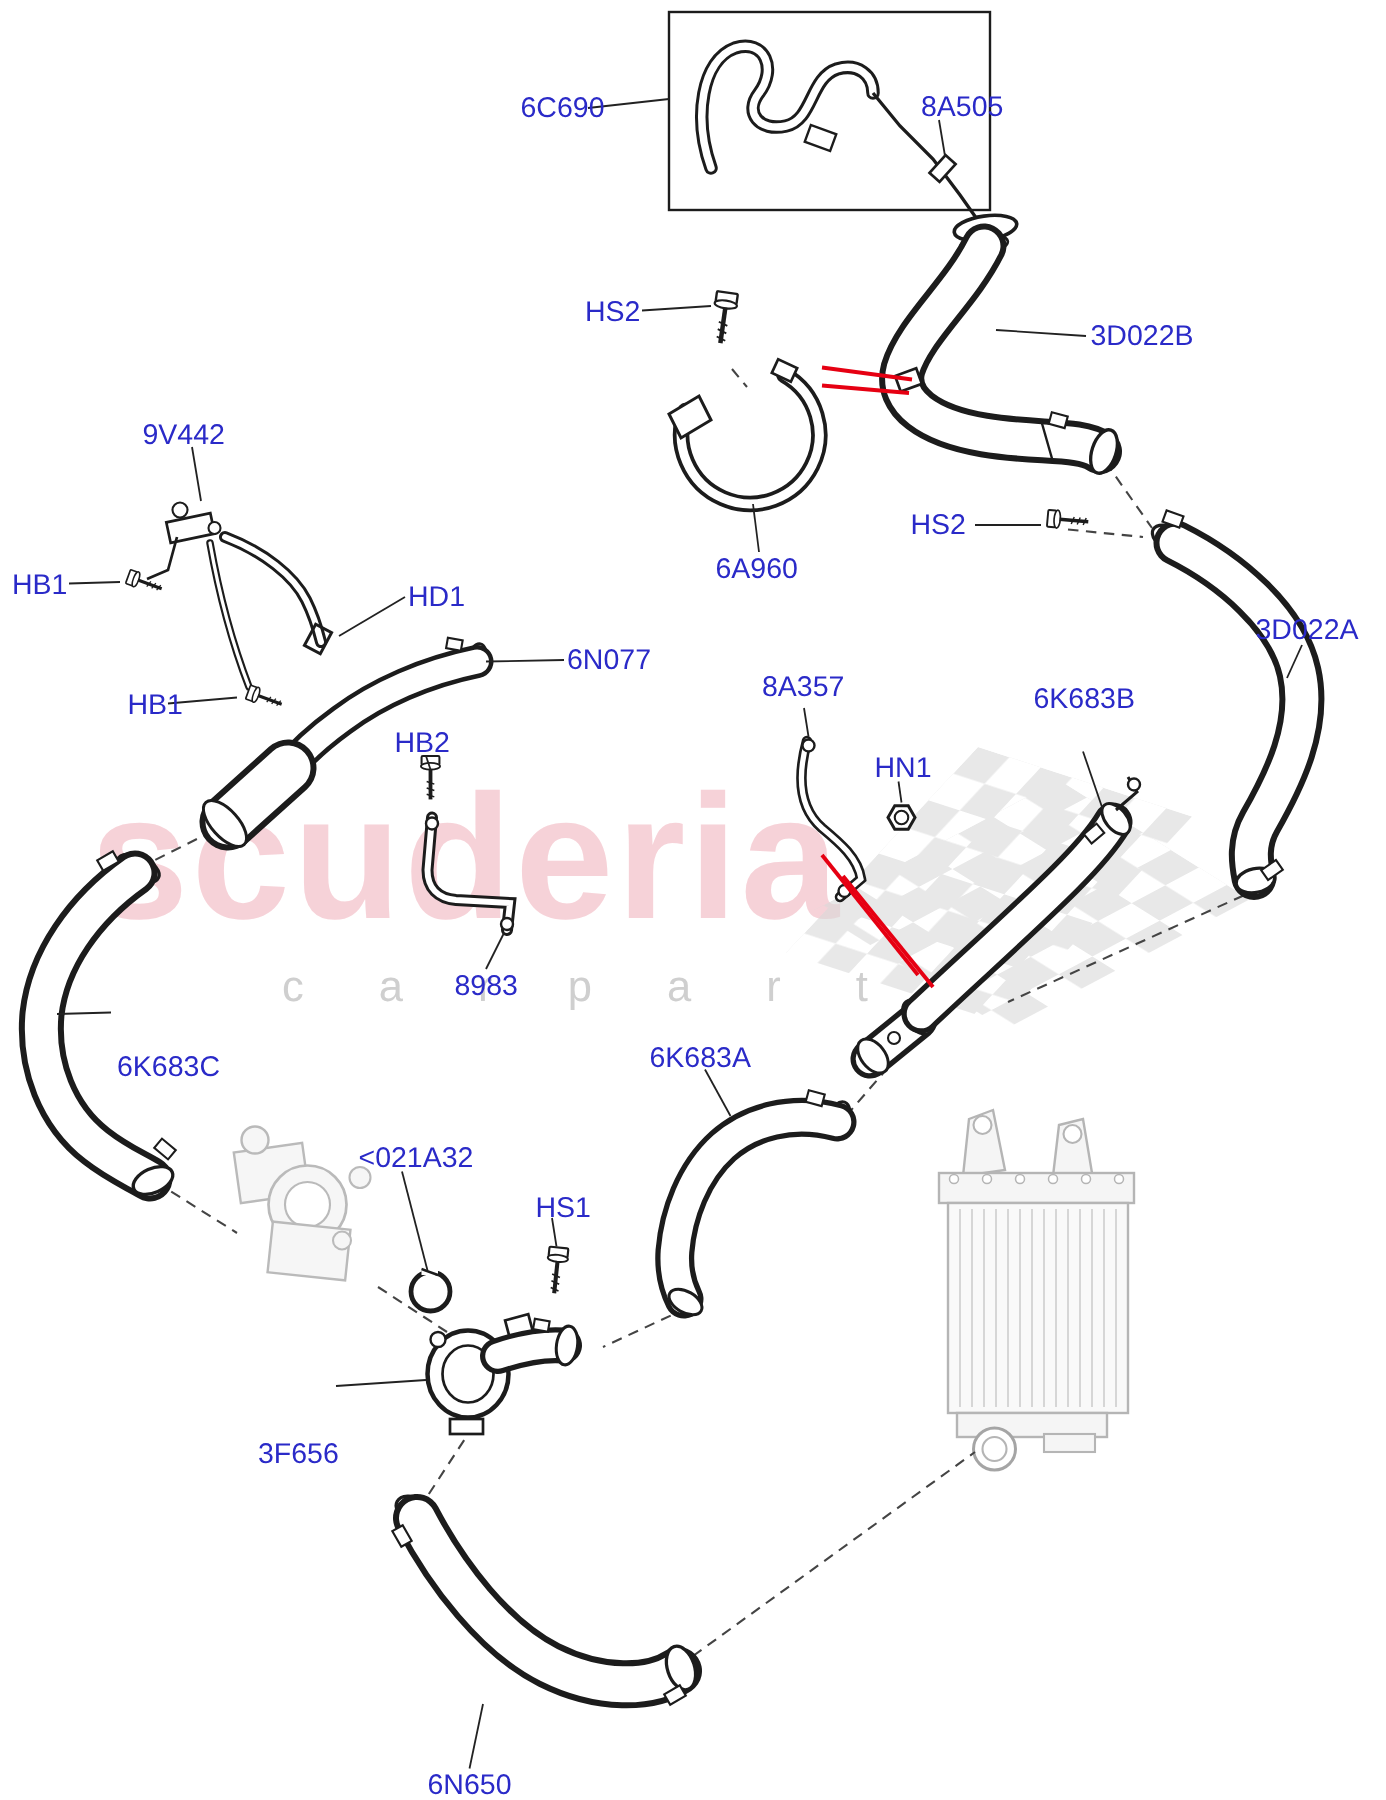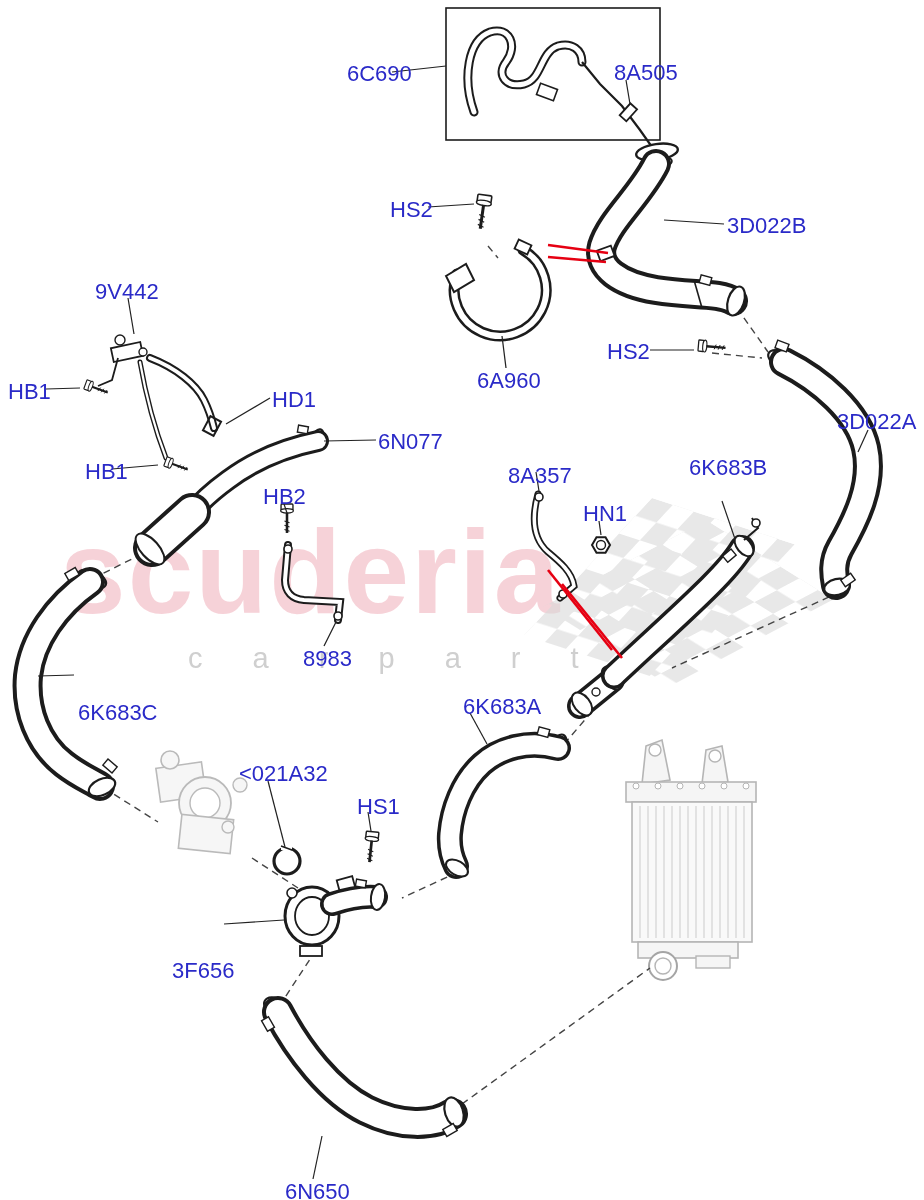--- a/index.html
+++ b/index.html
@@ -3,21 +3,21 @@
 <meta charset="utf-8">
 <style>
   html,body{margin:0;padding:0;background:#fff;}
   .stage{position:relative;width:924px;height:1200px;background:#fff;overflow:hidden;
          font-family:"Liberation Sans",sans-serif;}
   .wm-brand{position:absolute;left:60px;top:504px;font-size:118px;font-weight:bold;
             color:#f0aeb9;opacity:.55;letter-spacing:2px;z-index:1;}
   .wm-tag{position:absolute;left:188px;top:642px;font-size:29px;color:#cfcfcf;
           letter-spacing:21px;z-index:1;}
   svg.art{position:absolute;left:0;top:0;z-index:2;}
-  .lbl{position:absolute;color:#2a2ac8;font-size:22px;line-height:1;white-space:nowrap;z-index:3;}
+  .lbl{position:absolute;color:#2a2ac8;font-size:19px;line-height:1;white-space:nowrap;z-index:3;}
   .ho{fill:none;stroke:#1c1c1c;stroke-linecap:round;}
   .hi{fill:none;stroke:#ffffff;stroke-linecap:round;}
   .ln{stroke:#1c1c1c;fill:none;}
   .wht{fill:#ffffff;stroke:#1c1c1c;}
   .dash{stroke:#444;stroke-width:1.4;fill:none;stroke-dasharray:7 5;}
   .red{stroke:#e60012;stroke-width:2.6;fill:none;}
   .lead{stroke:#222;stroke-width:1.2;}
   .ghost{stroke:#a3a3a3;fill:#f3f3f3;}
 </style>
 </head>
@@ -291,25 +291,25 @@
   <div class="lbl" style="left:390px;top:199px">HS2</div>
   <div class="lbl" style="left:727px;top:215px">3D022B</div>
   <div class="lbl" style="left:95px;top:281px">9V442</div>
   <div class="lbl" style="left:8px;top:381px">HB1</div>
   <div class="lbl" style="left:272px;top:389px">HD1</div>
   <div class="lbl" style="left:378px;top:431px">6N077</div>
   <div class="lbl" style="left:607px;top:341px">HS2</div>
   <div class="lbl" style="left:477px;top:370px">6A960</div>
   <div class="lbl" style="left:837px;top:411px">3D022A</div>
   <div class="lbl" style="left:85px;top:461px">HB1</div>
-  <div class="lbl" style="left:508px;top:465px">8A357</div>
+  <div class="lbl" style="left:508px;top:449px">8A357</div>
   <div class="lbl" style="left:263px;top:486px">HB2</div>
   <div class="lbl" style="left:583px;top:503px">HN1</div>
   <div class="lbl" style="left:689px;top:457px">6K683B</div>
   <div class="lbl" style="left:303px;top:648px">8983</div>
   <div class="lbl" style="left:78px;top:702px">6K683C</div>
-  <div class="lbl" style="left:463px;top:696px">6K683A</div>
+  <div class="lbl" style="left:433px;top:696px">6K683A</div>
   <div class="lbl" style="left:239px;top:763px">&lt;021A32</div>
   <div class="lbl" style="left:357px;top:796px">HS1</div>
   <div class="lbl" style="left:172px;top:960px">3F656</div>
   <div class="lbl" style="left:285px;top:1181px">6N650</div>
 
 </div>
 
 </body></html>

